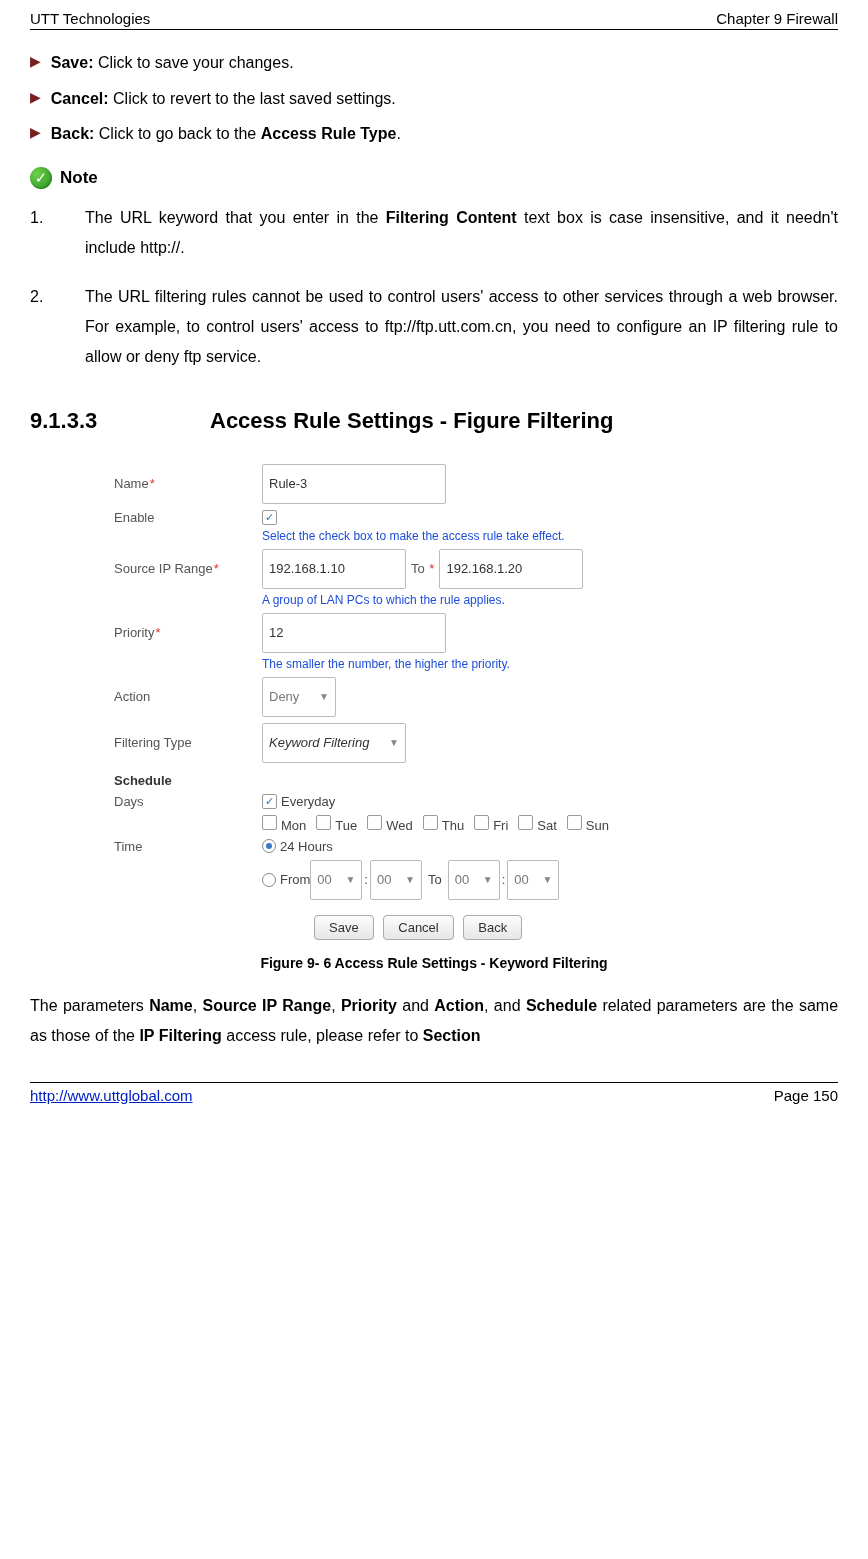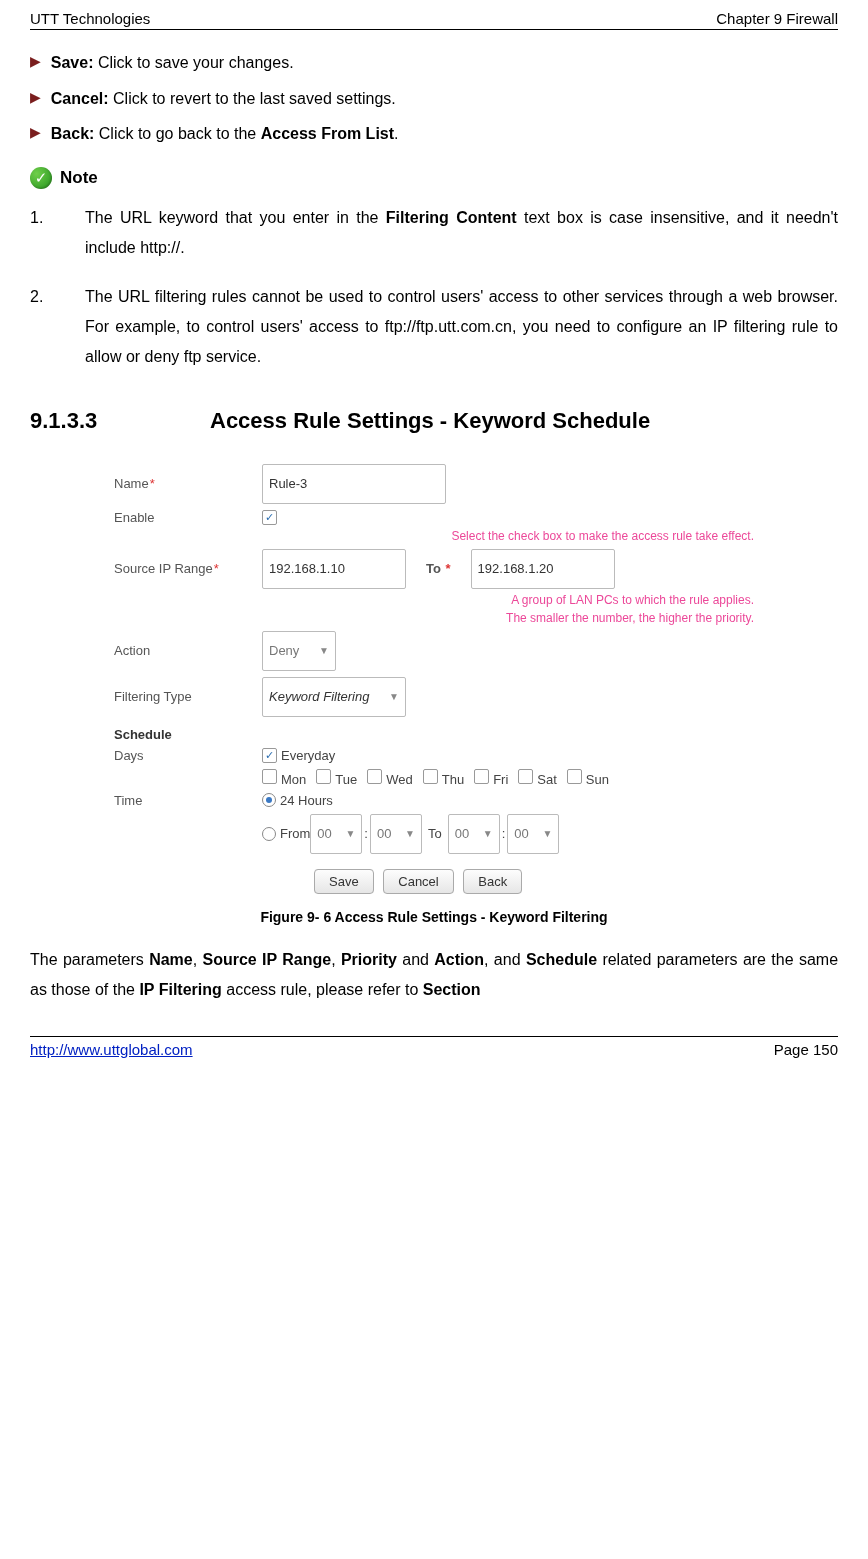--- a/index.html
+++ b/index.html
@@ -100,21 +100,21 @@
     font-size: 13px;
   }
   .tb.w1 { width: 170px; }
   .tb.w2 { width: 130px; }
   .tb.wsel { width: 60px; position: relative; color:#777;}
   .tb.wsel2 { width: 130px; position: relative; font-style: italic; }
   .tb.wtime { width: 38px; position: relative; color:#777;}
   .tb .caret {
     position: absolute; right: 6px; color: #888; font-size: 10px;
   }
-  .hint { margin-left: 148px; color: #ec4899; font-size: 12px; margin-top: -2px; margin-bottom: 6px; text-align: right;}
+  .hint { margin-left: 148px; color: #1d4ed8; font-size: 12px; margin-top: -2px; margin-bottom: 6px;}
   .chk {
     width: 13px; height: 13px; border: 1px solid #999; background: #fff;
     display: inline-flex; align-items: center; justify-content: center;
     font-size: 11px; color: #2a6db0; margin-right: 4px; border-radius:2px;
   }
   .radio {
     width: 12px; height: 12px; border: 1px solid #888; border-radius: 50%;
     display: inline-flex; align-items: center; justify-content: center;
     margin-right: 4px; background:#fff;
   }
@@ -128,21 +128,21 @@
   }
   .btn-row { margin-left: 200px; margin-top: 20px; }
   .figcap { text-align: center; font-weight: bold; margin: 20px 0; font-size: 14px;}
   .para { line-height: 1.9; text-align: justify; margin: 10px 0; }
   .footer-row {
     display:flex; justify-content: space-between;
     border-top: 1px solid #000; padding-top: 4px;
     font-size: 15px; margin-top: 30px;
   }
   .footer-row a { color: #0020c2; text-decoration: underline;}
-  .to-label{ margin: 0 20px; color:#555;font-weight:bold;}
+  .to-label{ margin: 0 5px; color:#555;}
 </style>
 </head>
 <body>
 
 <div class="page">
   <div class="header-row">
     <span>UTT Technologies</span>
     <span>Chapter 9 Firewall</span>
   </div>
 
@@ -154,42 +154,42 @@
   </div>
   <div class="bullet-item">
     <span class="bullet-arrow">▶</span>
     <div>
       <b>Cancel:</b><span> Click to revert to the last saved settings.</span>
     </div>
   </div>
   <div class="bullet-item">
     <span class="bullet-arrow">▶</span>
     <div>
-      <b>Back:</b><span> Click to go back to the </span><b>Access From List</b><span>.</span>
+      <b>Back:</b><span> Click to go back to the </span><b>Access Rule Type</b><span>.</span>
     </div>
   </div>
 
   <div class="note-row">
     <span class="check-icon">✓</span>
     <span class="note-label">Note</span>
   </div>
 
   <div class="ol-item">
     <div class="ol-num">1.</div>
     <div class="ol-body">
       <span>The URL keyword that you enter in the </span><b>Filtering Content</b><span> text box is case insensitive, and it needn't include http://.</span>
     </div>
   </div>
   <div class="ol-item">
     <div class="ol-num">2.</div>
     <div class="ol-body">The URL filtering rules cannot be used to control users' access to other services through a web browser. For example, to control users' access to ftp://ftp.utt.com.cn, you need to configure an IP filtering rule to allow or deny ftp service.</div>
   </div>
 
   <h2 class="section">
-    <span class="sec-num">9.1.3.3</span><span>Access Rule Settings - Keyword Schedule</span>
+    <span class="sec-num">9.1.3.3</span><span>Access Rule Settings - Figure Filtering</span>
   </h2>
 
   <div class="figure">
     <div class="row">
       <span class="lbl"><span>Name</span><span class="req">*</span></span>
       <span class="tb w1">Rule-3</span>
     </div>
     <div class="row">
       <span class="lbl">Enable</span>
       <span class="chk">✓</span>
@@ -197,20 +197,24 @@
     <div class="hint">Select the check box to make the access rule take effect.</div>
 
     <div class="row">
       <span class="lbl"><span>Source IP Range</span><span class="req">*</span></span>
       <span class="tb w2">192.168.1.10</span>
       <span class="to-label"><span>To</span> <span class="req">*</span></span>
       <span class="tb w2">192.168.1.20</span>
     </div>
     <div class="hint">A group of LAN PCs to which the rule applies.</div>
 
+    <div class="row">
+      <span class="lbl"><span>Priority</span><span class="req">*</span></span>
+      <span class="tb w1">12</span>
+    </div>
     <div class="hint">The smaller the number, the higher the priority.</div>
 
     <div class="row">
       <span class="lbl">Action</span>
       <span class="tb wsel">
           <span>Deny</span>
           <span class="caret">▼</span>
         </span>
     </div>
     <div class="row">

